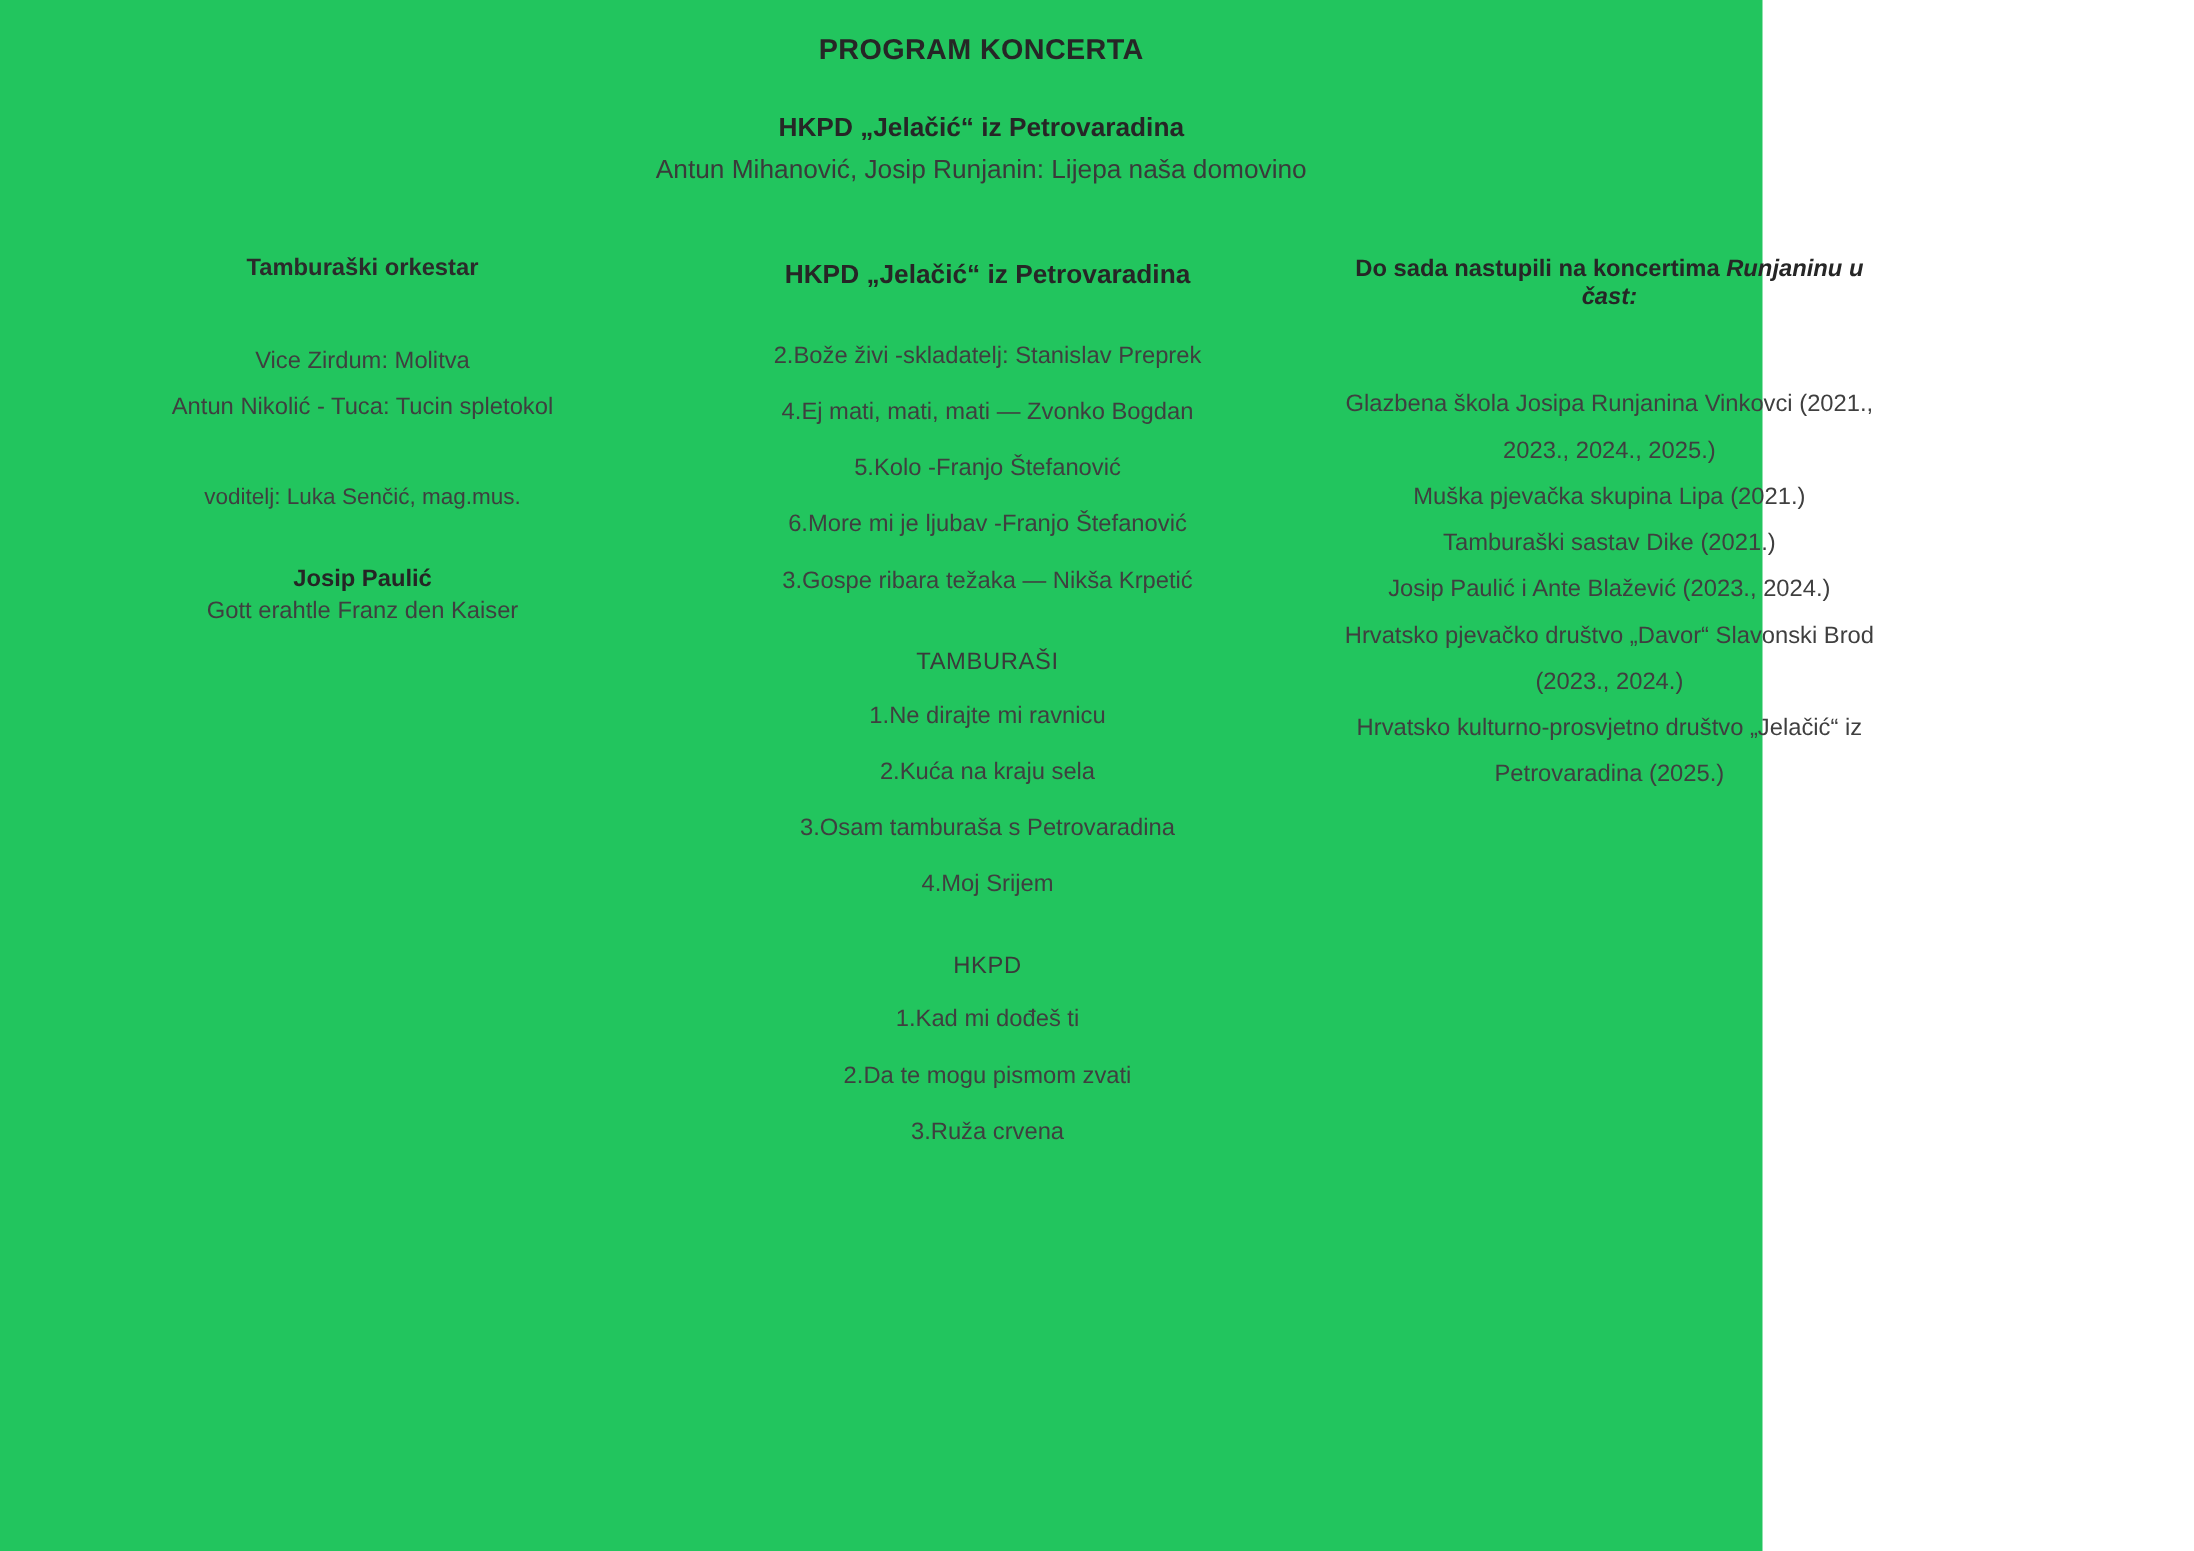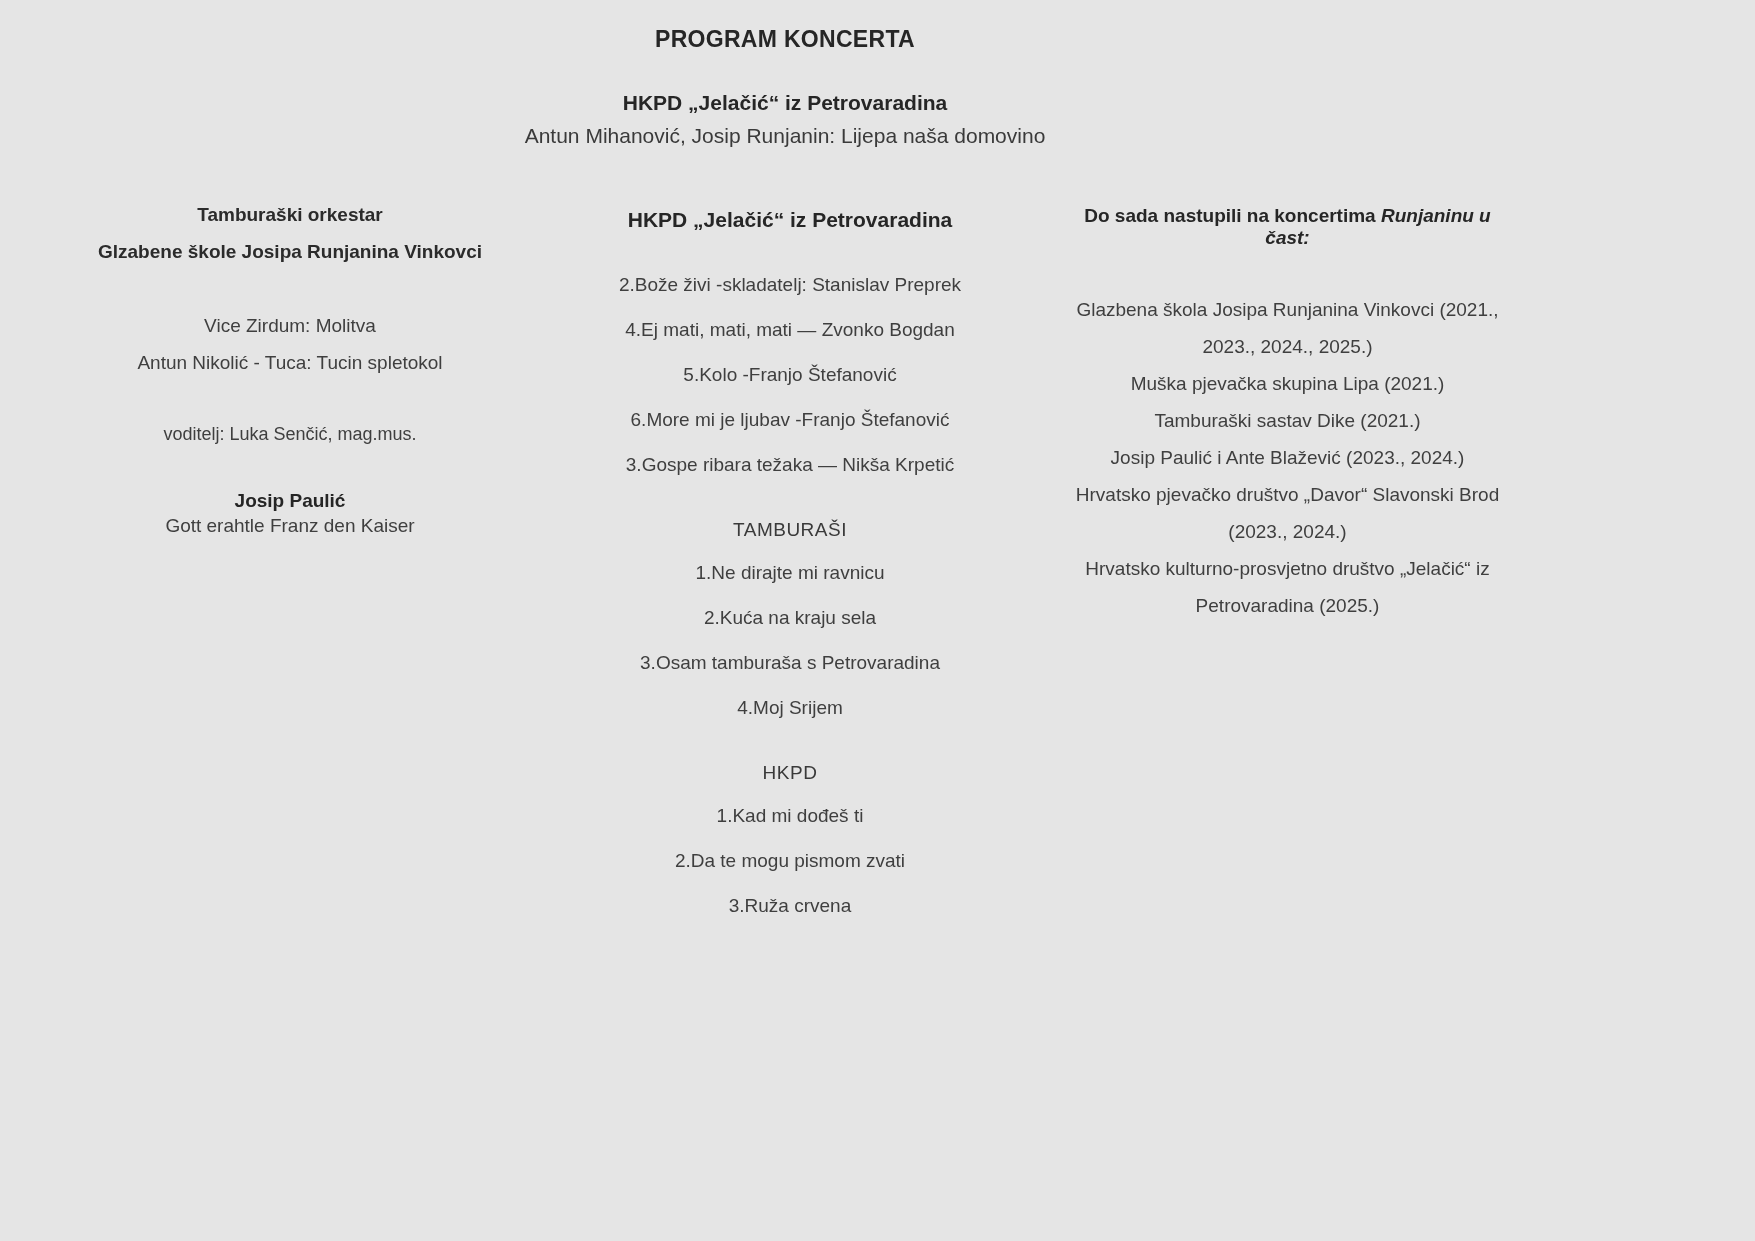--- a/index.html
+++ b/index.html
@@ -3,21 +3,21 @@
 <meta charset="utf-8">
 <style>
   * { margin: 0; padding: 0; box-sizing: border-box; }
   html, body {
     width: 1755px; height: 1241px;
     background: #ffffff;
     font-family: "Liberation Sans", sans-serif;
     color: #3d3d3d;
     overflow: hidden;
   }
-  .page { position: relative; width: 1755px; height: 1241px; background: #e5e5e5; }
+  .page { position: relative; width: 1410px; height: 1241px; background: #22c55e; }
 
   
   .page-header {
     position: absolute; left: 335px; top: 26px; width: 900px;
     text-align: center;
   }
   .page-header h1 {
     font-size: 23px; font-weight: 700; color: #262626;
     letter-spacing: 0.3px;
   }
@@ -48,38 +48,37 @@
   .col-mid { left: 565px; top: 208px; width: 450px; }
   .col-mid .mid-title { font-size: 21px; font-weight: 700; color: #262626; margin-bottom: 40px; }
   .col-mid .mid-item { font-size: 19px; font-weight: 400; color: #3f3f3f; line-height: 26px; margin-bottom: 19px; }
   .col-mid .section-heading {
     font-size: 19px; font-weight: 400; color: #3a3a3a;
     letter-spacing: 0.5px; margin-top: 41px; margin-bottom: 19px;
   }
 
   
   .col-right { left: 1060px; top: 205px; width: 455px; }
-  .col-right .right-heading { font-size: 19px; font-weight: 700; color: #262626; margin-bottom: 42px; }
+  .col-right .right-heading { font-size: 19px; font-weight: 700; color: #262626; margin-bottom: 56px; }
   .col-right .right-heading .italic-part { font-style: italic; }
   .col-right .right-item { font-size: 19px; font-weight: 400; color: #3f3f3f; line-height: 37px; text-align: center; }
 </style>
 </head>
 <body>
 
 <div class="page">
 
   <header class="page-header">
     <h1>PROGRAM KONCERTA</h1>
     <h2>HKPD „Jelačić“ iz Petrovaradina</h2>
     <p class="anthem-line">Antun Mihanović, Josip Runjanin: Lijepa naša domovino</p>
   </header>
 
   <section class="col col-left">
     <p class="title-line">Tamburaški orkestar</p>
-    <p class="title-line">Glzabene škole Josipa Runjanina Vinkovci</p>
     <div class="pieces-block">
       <p class="piece">Vice Zirdum: Molitva</p>
       <p class="piece">Antun Nikolić - Tuca: Tucin spletokol</p>
     </div>
     <p class="conductor">voditelj: Luka Senčić, mag.mus.</p>
     <p class="soloist-name">Josip Paulić</p>
     <p class="soloist-piece">Gott erahtle Franz den Kaiser</p>
   </section>
 
   <section class="col col-mid">

